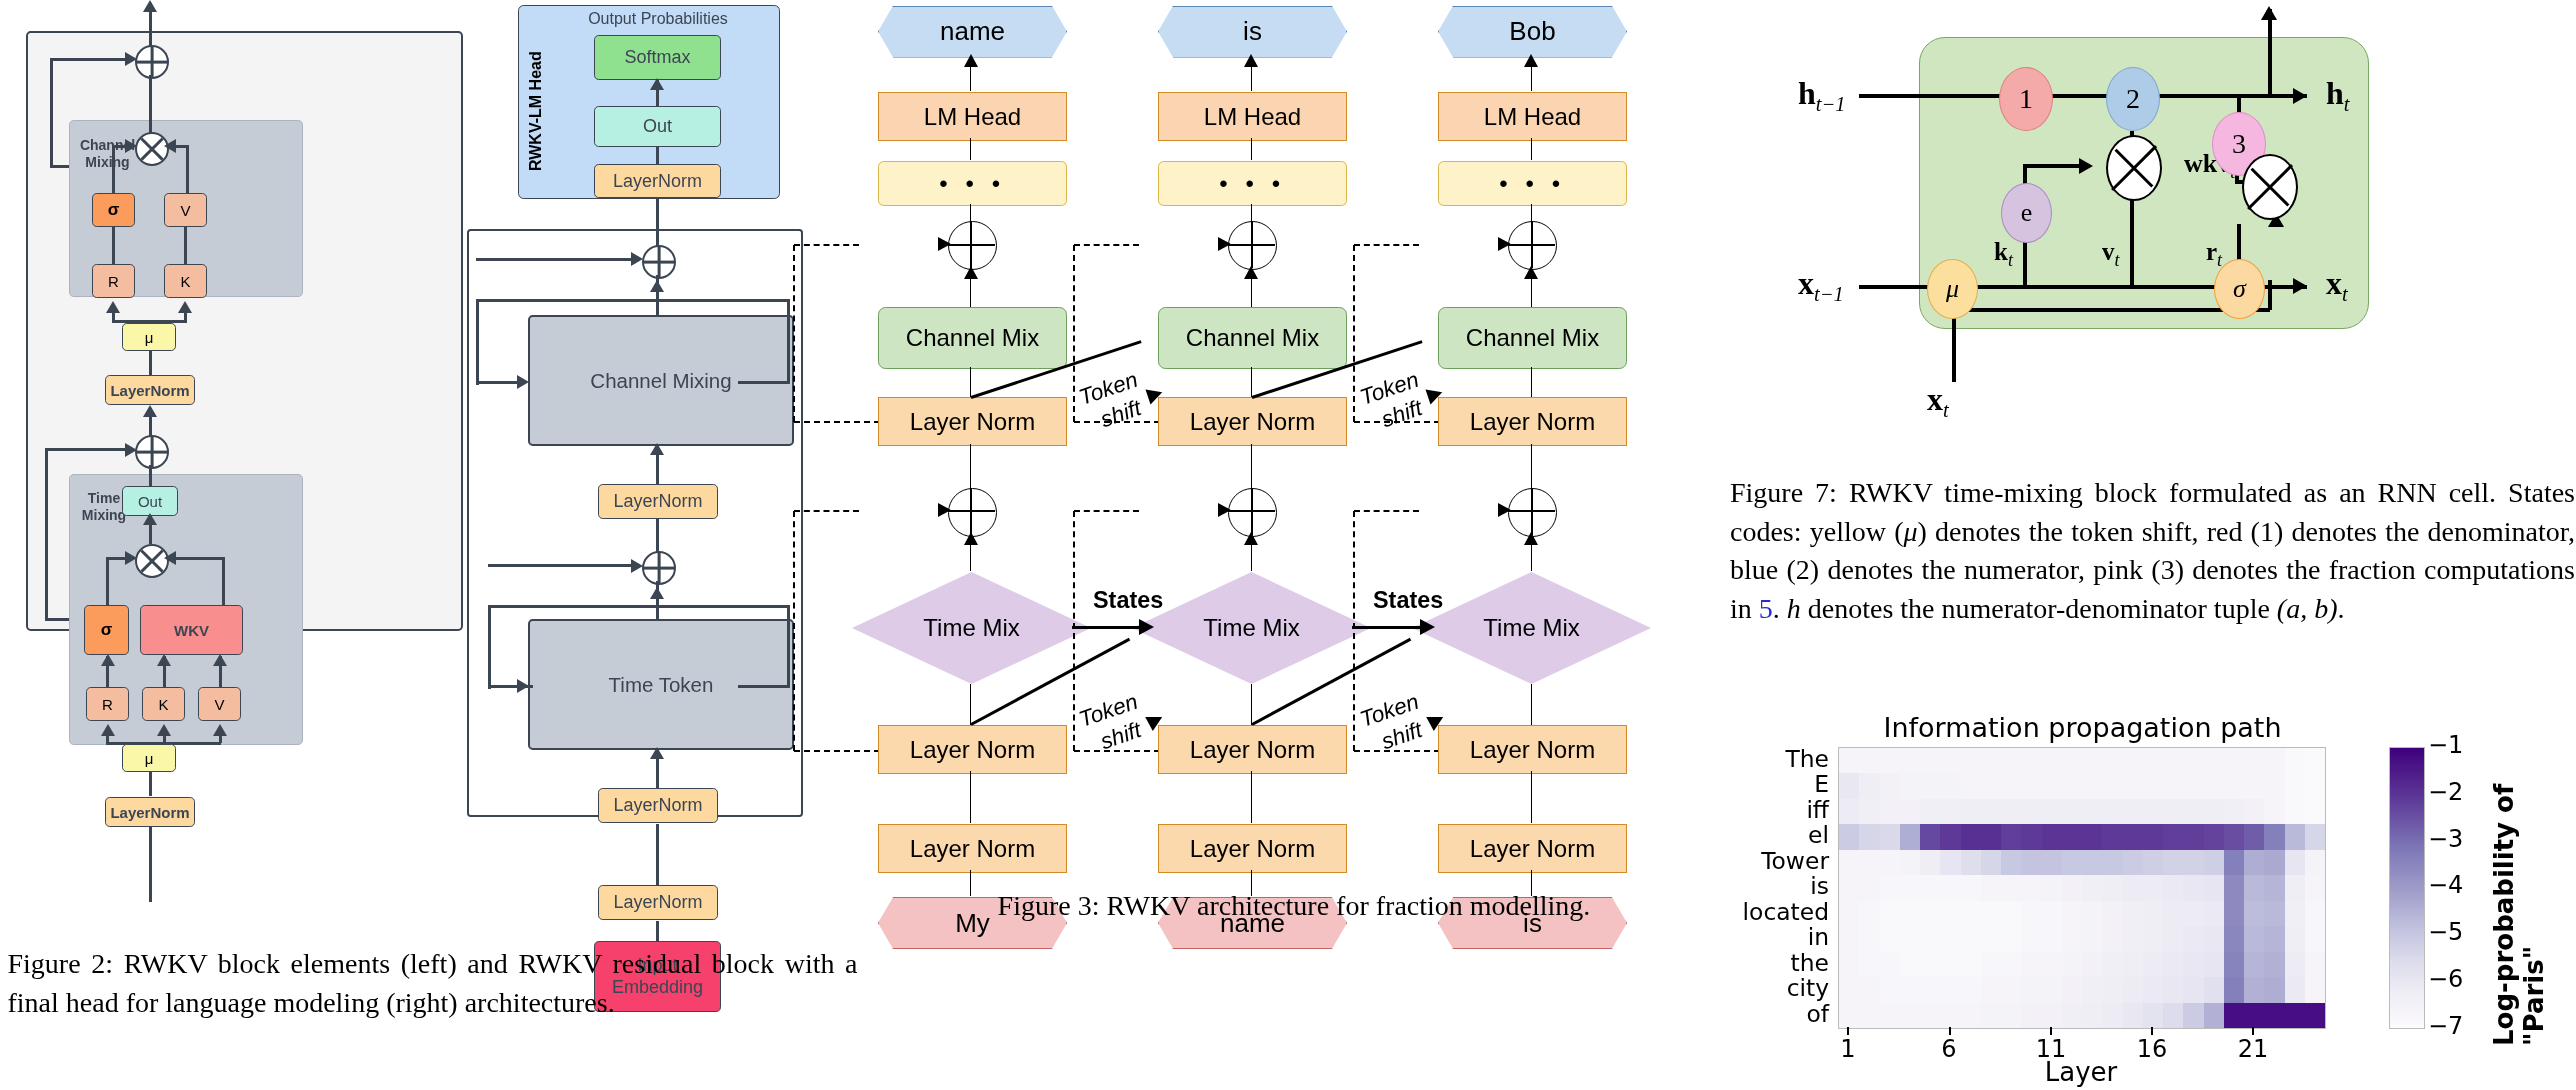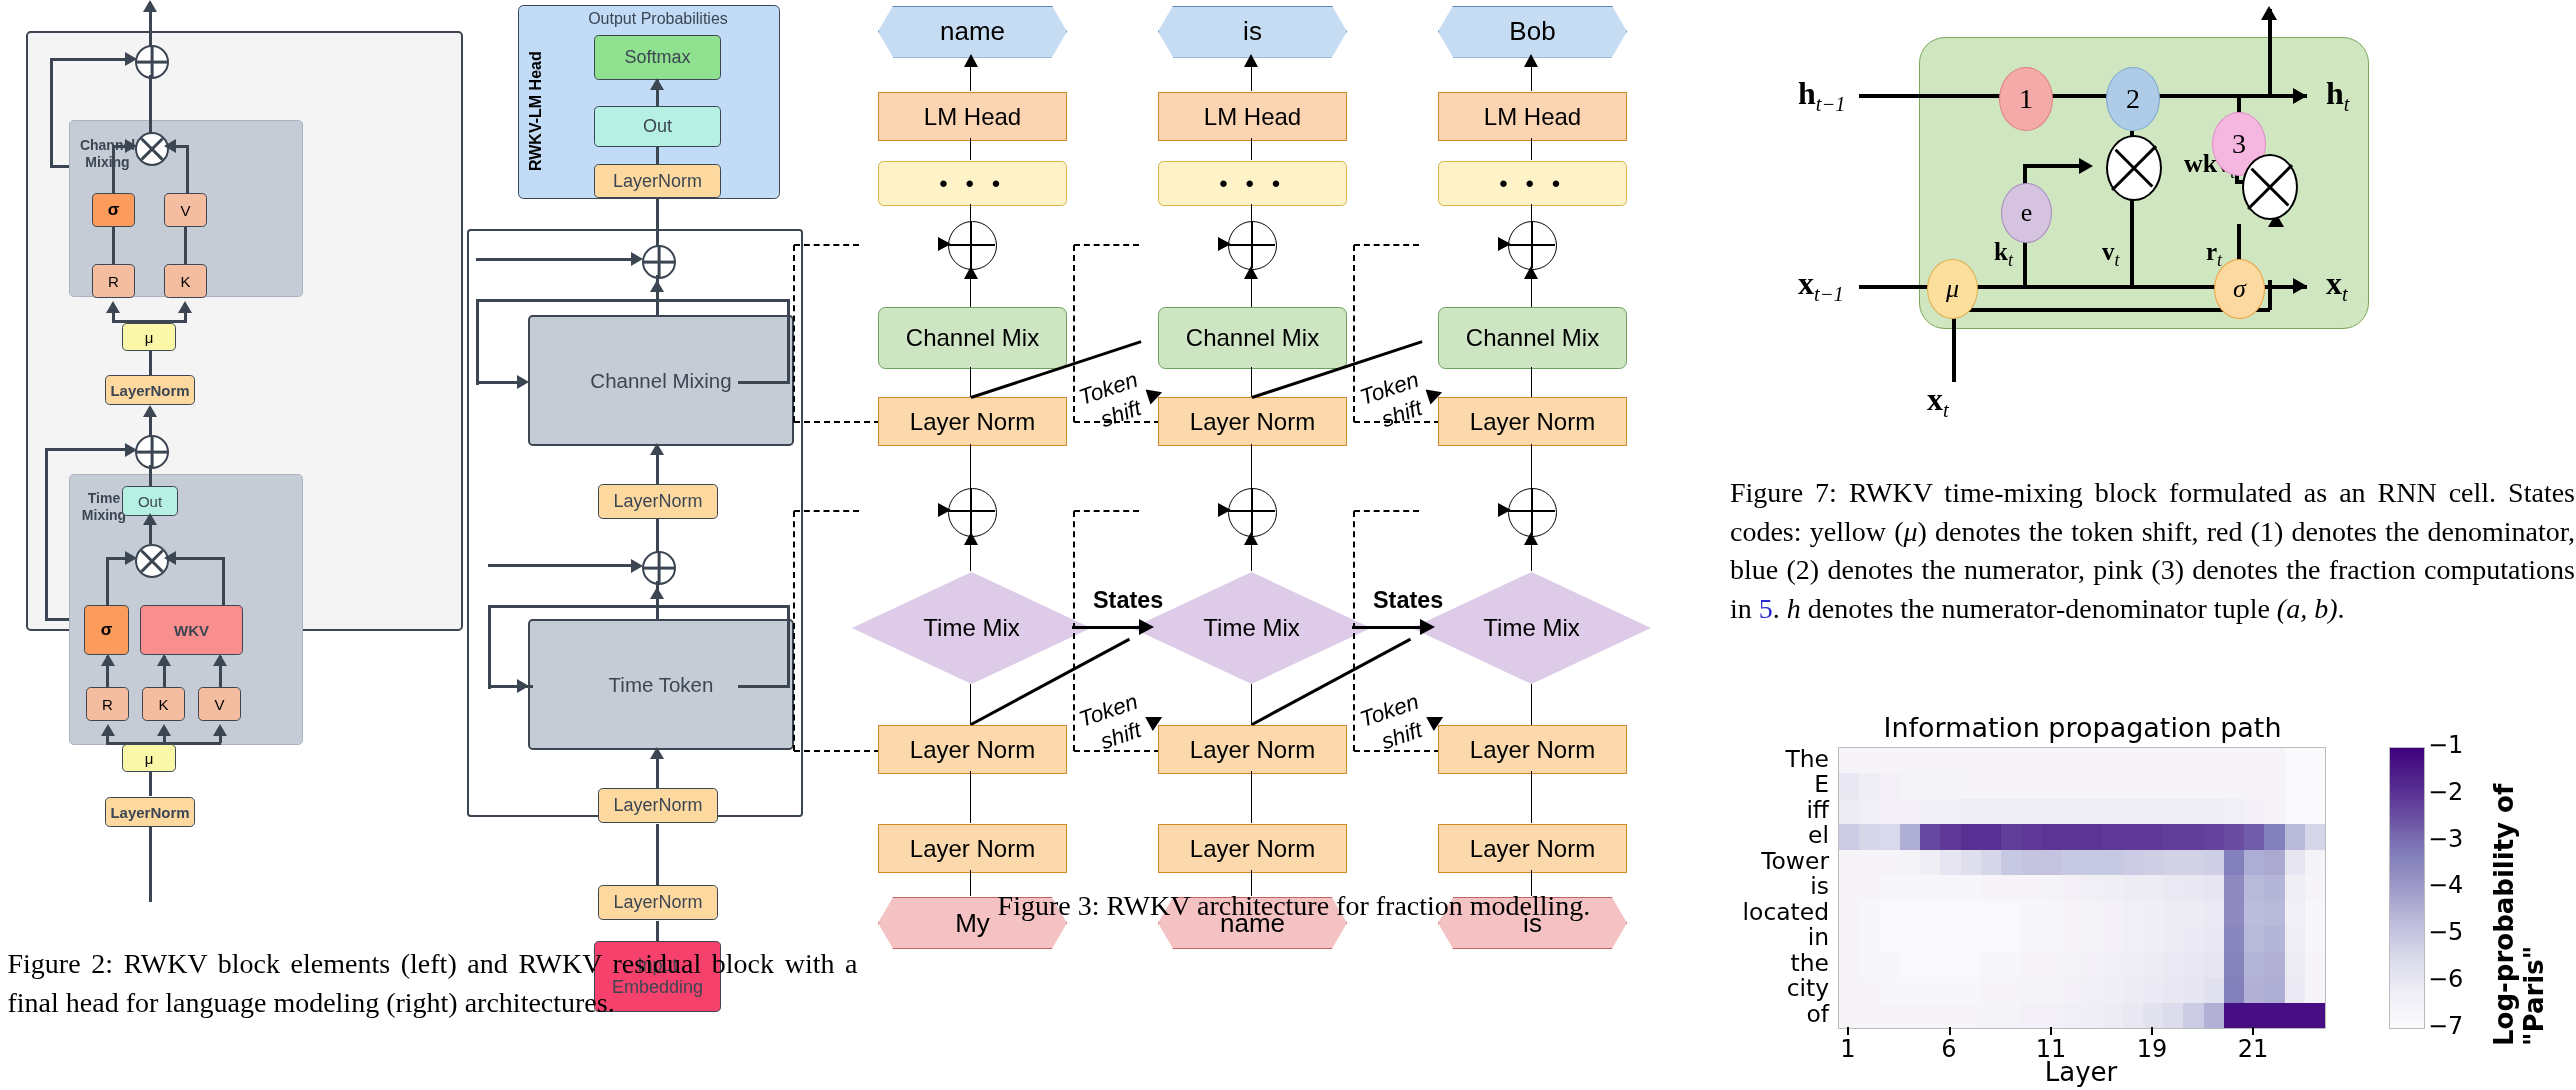--- a/index.html
+++ b/index.html
@@ -738,21 +738,21 @@
       <div style="position: absolute; left: 1709px; top: 1000px; width: 120px; text-align: right; font-family: &quot;DejaVu Sans&quot;, sans-serif; font-size: 23.4px; color: rgb(0, 0, 0);">of</div>
     </div>
   <div id="heat-xlabels">
       <div style="position: absolute; left: 1847px; top: 1027px; width: 1.9px; height: 8.4px; background: rgb(0, 0, 0);"></div>
       <div style="position: absolute; left: 1820px; top: 1035px; width: 56px; text-align: center; font-family: &quot;DejaVu Sans&quot;, sans-serif; font-size: 24px; color: rgb(0, 0, 0);">1</div>
       <div style="position: absolute; left: 1949px; top: 1027px; width: 1.9px; height: 8.4px; background: rgb(0, 0, 0);"></div>
       <div style="position: absolute; left: 1921px; top: 1035px; width: 56px; text-align: center; font-family: &quot;DejaVu Sans&quot;, sans-serif; font-size: 24px; color: rgb(0, 0, 0);">6</div>
       <div style="position: absolute; left: 2050px; top: 1027px; width: 1.9px; height: 8.4px; background: rgb(0, 0, 0);"></div>
       <div style="position: absolute; left: 2023px; top: 1035px; width: 56px; text-align: center; font-family: &quot;DejaVu Sans&quot;, sans-serif; font-size: 24px; color: rgb(0, 0, 0);">11</div>
       <div style="position: absolute; left: 2151px; top: 1027px; width: 1.9px; height: 8.4px; background: rgb(0, 0, 0);"></div>
-      <div style="position: absolute; left: 2124px; top: 1035px; width: 56px; text-align: center; font-family: &quot;DejaVu Sans&quot;, sans-serif; font-size: 24px; color: rgb(0, 0, 0);">19</div>
+      <div style="position: absolute; left: 2124px; top: 1035px; width: 56px; text-align: center; font-family: &quot;DejaVu Sans&quot;, sans-serif; font-size: 24px; color: rgb(0, 0, 0);">16</div>
       <div style="position: absolute; left: 2252px; top: 1027px; width: 1.9px; height: 8.4px; background: rgb(0, 0, 0);"></div>
       <div style="position: absolute; left: 2225px; top: 1035px; width: 56px; text-align: center; font-family: &quot;DejaVu Sans&quot;, sans-serif; font-size: 24px; color: rgb(0, 0, 0);">21</div>
     </div>
   <div style="position:absolute;left:1838px;top:1057px;width:486px;text-align:center;font-family:'DejaVu Sans',sans-serif;font-size:26px;color:#000;">Layer</div>
 
   <div id="heat-cbar" style="position: absolute; left: 2389px; top: 747px; width: 34px; height: 280px; border: 0.9px solid rgb(187, 187, 187); background: linear-gradient(rgb(63, 0, 125) 0%, rgb(71, 16, 132) 5%, rgb(80, 31, 139) 10%, rgb(88, 47, 147) 15%, rgb(97, 64, 155) 20%, rgb(106, 81, 163) 25%, rgb(115, 99, 172) 30%, rgb(124, 116, 181) 35%, rgb(134, 131, 189) 40%, rgb(146, 142, 194) 45%, rgb(158, 154, 200) 50%, rgb(170, 168, 208) 55%, rgb(182, 182, 216) 60%, rgb(194, 195, 223) 65%, rgb(206, 206, 229) 70%, rgb(218, 218, 235) 75%, rgb(226, 226, 239) 80%, rgb(235, 233, 243) 85%, rgb(242, 240, 247) 90%, rgb(247, 245, 250) 95%, rgb(252, 251, 253) 100%);"></div>
   <div id="heat-cbar-ticks">
       <div style="position: absolute; left: 2428px; top: 731px; font-family: &quot;DejaVu Sans&quot;, sans-serif; font-size: 24px; color: rgb(0, 0, 0);">−1</div>
       <div style="position: absolute; left: 2428px; top: 778px; font-family: &quot;DejaVu Sans&quot;, sans-serif; font-size: 24px; color: rgb(0, 0, 0);">−2</div>
       <div style="position: absolute; left: 2428px; top: 825px; font-family: &quot;DejaVu Sans&quot;, sans-serif; font-size: 24px; color: rgb(0, 0, 0);">−3</div>

